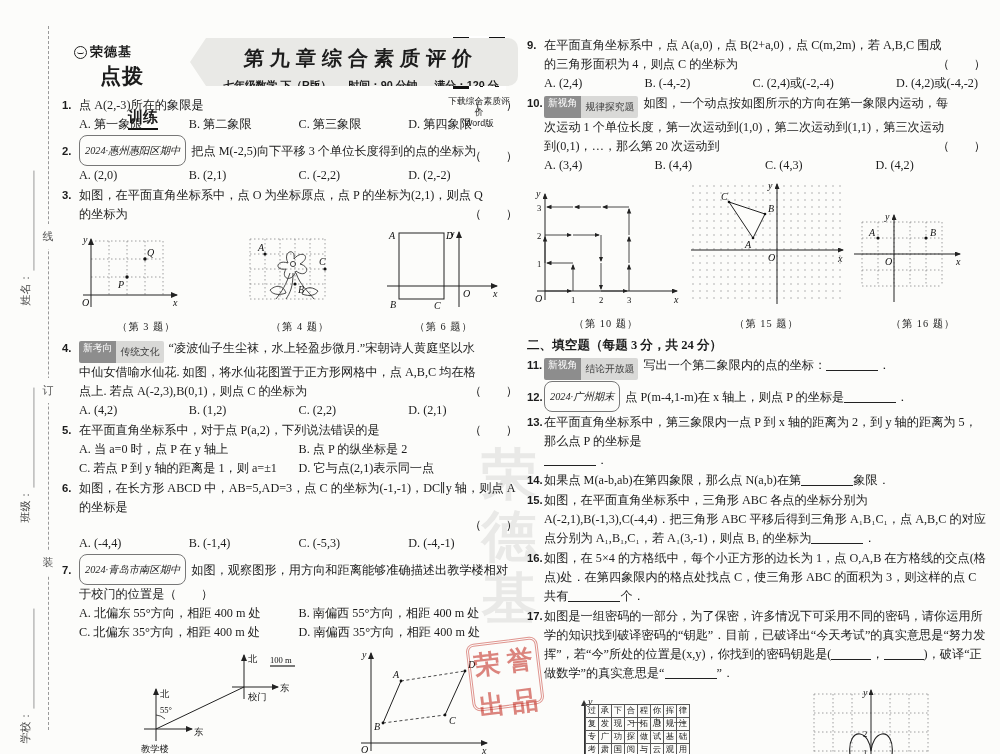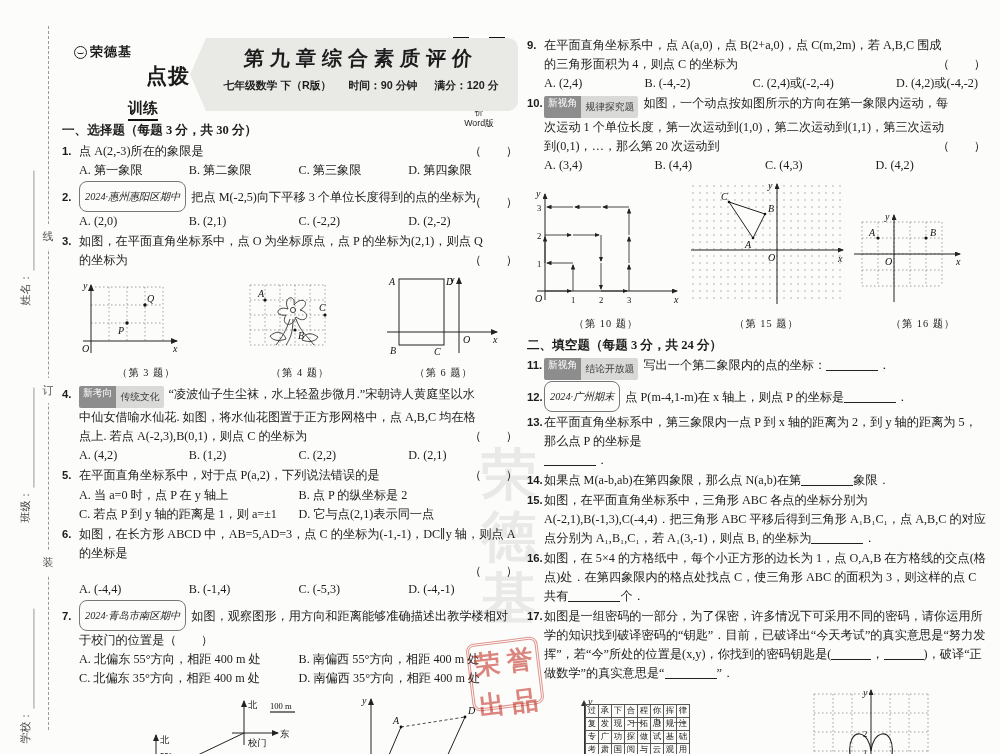--- a/index.html
+++ b/index.html
@@ -8,27 +8,27 @@
     width:1000px; height:754px; position:relative; overflow:hidden;
     background:#fcfcfa; color:#1c1c1c;
     font-family:"Liberation Serif","DejaVu Serif",serif;
     font-size:12.2px; line-height:1.56;
   }
   .col { position:absolute; top:36px; z-index:2; }
   #col-left  { left:62px;  width:456px; }
   #col-right { left:527px; width:459px; }
 
   
-  .header { display:flex; align-items:stretch; height:73px; margin:2px 0 10px 12px; }
+  .header { display:flex; align-items:stretch; height:48px; margin:2px 0 10px 12px; }
   .logo { width:116px; position:relative; padding-top:4px; }
   .logo-top { display:flex; align-items:center; gap:3px; }
   .face { width:13px; height:13px; border:1.4px solid #222; border-radius:50%; display:inline-block; position:relative; }
   .face:after{ content:""; position:absolute; left:2px; top:3px; width:7px; height:3px; border-bottom:1px solid #222; border-radius:50%; }
   .brand { font-weight:bold; font-size:13px; font-family:"Liberation Sans",sans-serif; letter-spacing:1px; }
-  .dianbo { font-size:21px; font-weight:900; font-family:Liberation Sans, sans-serif; margin:-2px 0 7px 26px; letter-spacing:1px;text-align:right; }
+  .dianbo { font-size:21px; font-weight:900; font-family:Liberation Sans, sans-serif; margin:-2px 0 16px 26px; letter-spacing:1px; }
   .xunlian { font-size:15px; font-weight:900; font-family:Liberation Mono, monospace; margin:-4px 0 0 54px; border-bottom:2.5px solid #111; display:inline-block; line-height:1.2; }
   .band { flex:1; background:#e9e9e6; border-radius:10px; padding:5px 8px 4px 22px;
           clip-path:polygon(16px 0,100% 0,100% 100%,16px 100%,0 50%); }
   .band-title { text-align:center; font-size:20px; font-weight:bold; letter-spacing:6px; transform:skewX(-4deg); }
   .band-sub { text-align:center; font-size:10.8px; font-weight:bold; font-family:"Liberation Sans",sans-serif; margin-top:3px; }
   .band-sub span { margin:0 7px; }
 
   
   .sec { font-weight:bold; margin:2px 0 1px; font-size:12.6px; }
   .q { position:relative; padding-left:17px; margin:0 0 1px; }
@@ -190,21 +190,20 @@
     <div class="band">
       <div class="band-title">第九章综合素质评价</div>
       <div class="band-sub">
         <span>七年级数学 下（R版）</span>
         <span>时间：90 分钟</span>
         <span>满分：120 分</span>
       </div>
     </div>
   </div>
 
-  <p class="sec"><span>一、选择题</span><span>（每题 3 分，共 30 分）</span></p>
 
   <div class="q">
     <p class="qp"><span class="qnum">1.</span><span>点 A(2,-3)所在的象限是</span><span class="bracket">（　　）</span></p>
     <div class="opts opts4">
       <span>A. 第一象限</span>
       <span>B. 第二象限</span>
       <span>C. 第三象限</span>
       <span>D. 第四象限</span>
     </div>
   </div>

